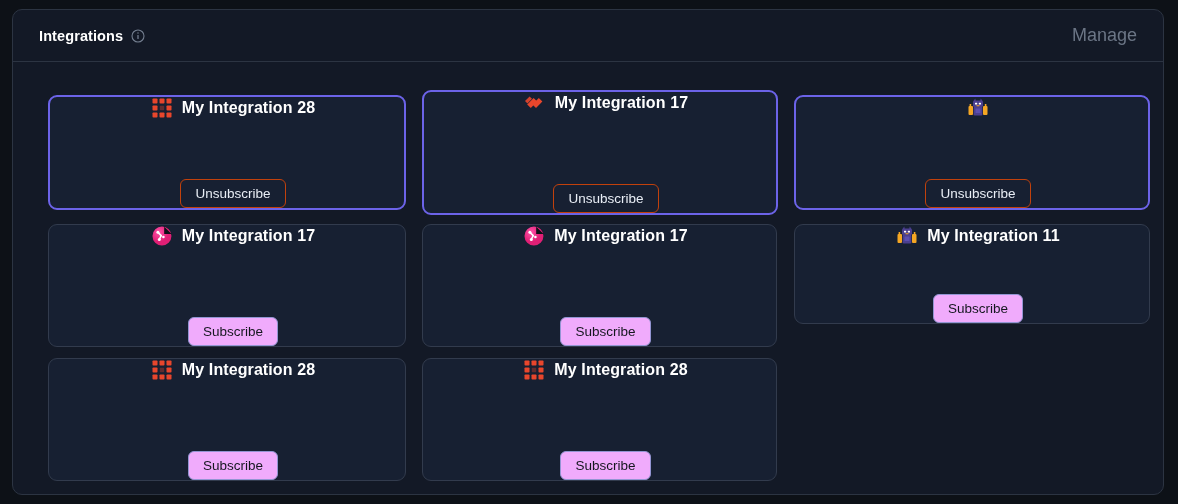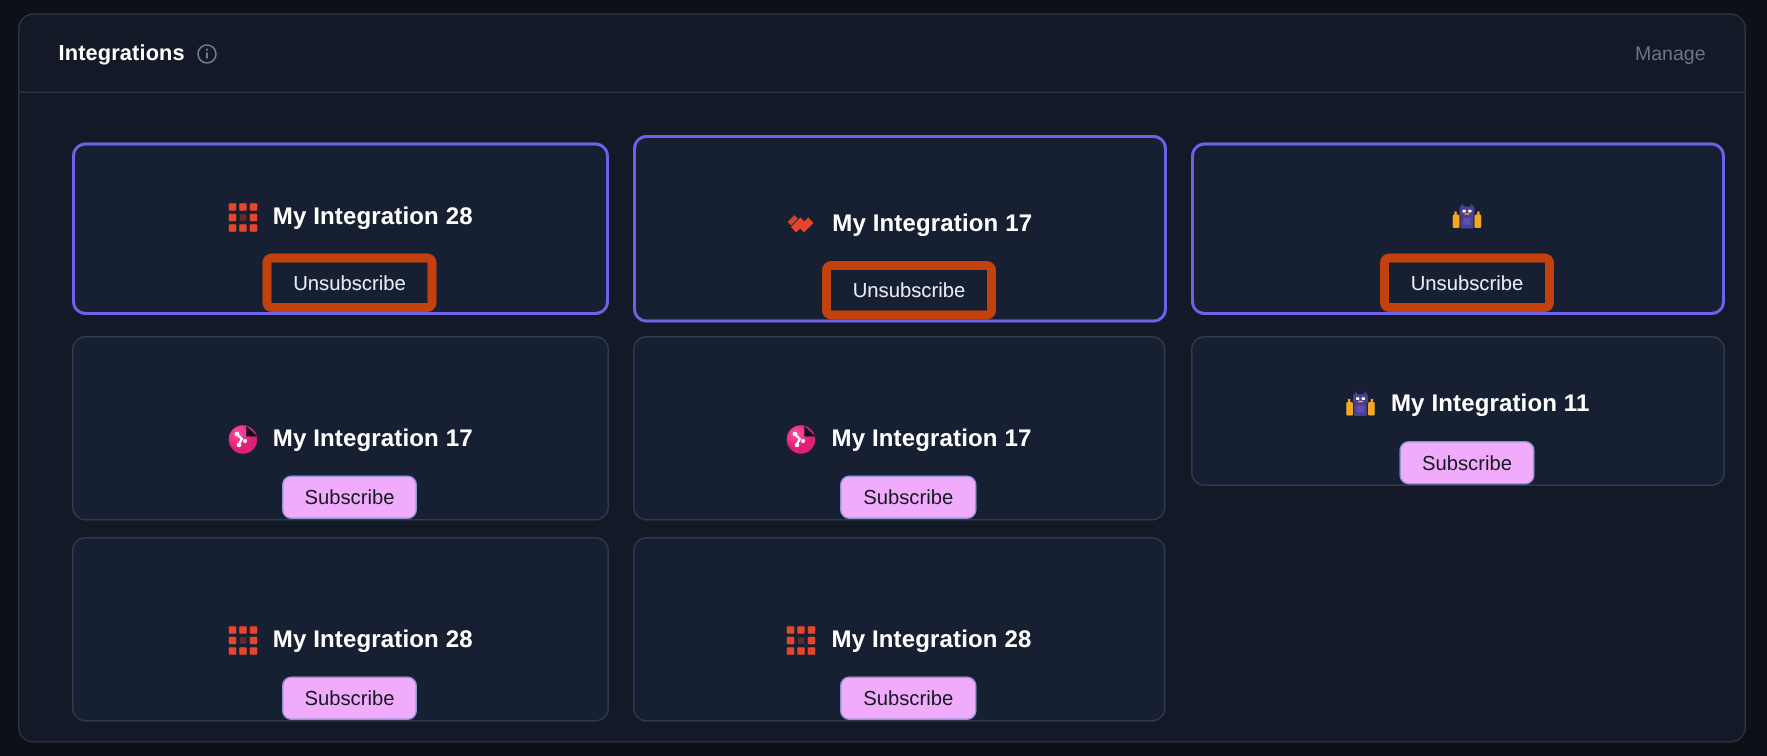--- a/index.html
+++ b/index.html
@@ -37,39 +37,39 @@
   }
   .info-icon{
     width:14px;height:14px;
     display:inline-flex;align-items:center;justify-content:center;
     color:#737e8f;
   }
   .info-icon svg{display:block;}
   .manage-link{
     margin-left:auto;
     color:#6b7585;
-    font-size:13px;
+    font-size:18px;
     cursor:pointer;
     user-select:none;
   }
   .cards-area{
     position:relative;
     padding:0;
     height:435px;
   }
   .card{
     position:absolute;
     background:#172032;
     border:1px solid #323b4d;
     border-radius:9px;
     box-sizing:border-box;
     display:flex;
     flex-direction:column;
     align-items:center;
-    justify-content:flex-end;
+    justify-content:space-between;
     gap:13px;
     padding-left:12px;
   }
   .card.selected{
     border:2px solid #6c63e8;
     background:#172032;
   }
   .card-head{
     display:flex;
     align-items:center;
@@ -92,21 +92,21 @@
     font-size:13.5px;
     border-radius:6px;
     padding:7px 14px;
     cursor:pointer;
     white-space:nowrap;
     line-height:1;
     box-sizing:border-box;
   }
   .btn-unsub{
     background:transparent;
-    border:6px solid #c2410c;
+    border:1px solid #c2410c;
     color:#e8edf5;
   }
   .btn-sub{
     background:#f0abfc;
     border:1px solid #9395d3;
     color:#15171f;
   }
 </style>
 </head>
 <body>

